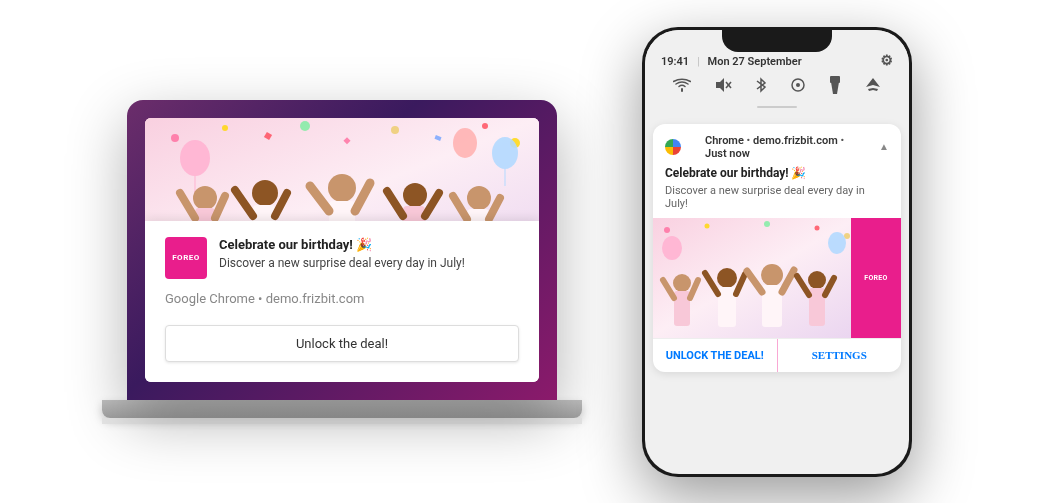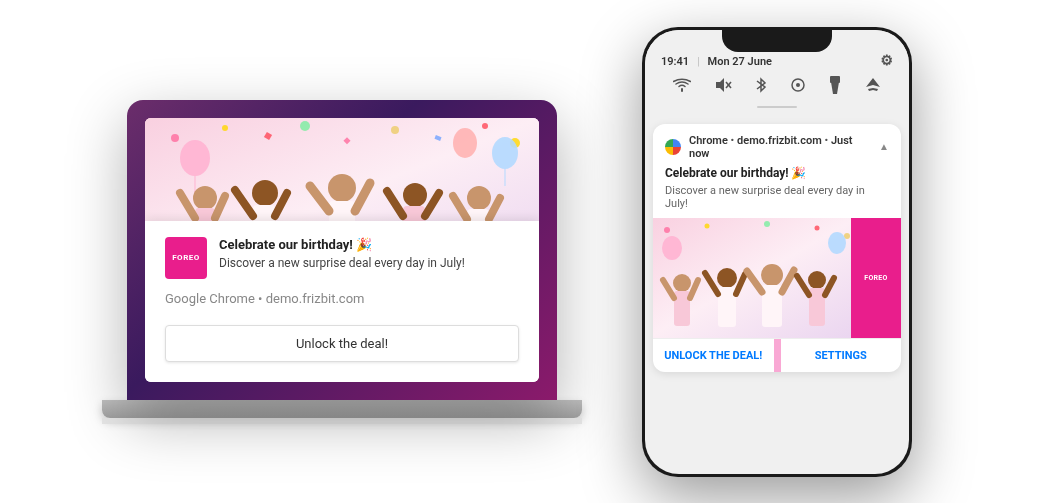--- a/index.html
+++ b/index.html
@@ -235,21 +235,21 @@
       background: #fff;
       border-radius: 12px;
       overflow: hidden;
       box-shadow: 0 2px 8px rgba(0,0,0,0.1);
     }
 
     .phone-notif-header {
       display: flex;
       align-items: center;
       padding: 10px 12px 6px;
-      gap: 8px;
+      gap: 24px;
     }
 
     .chrome-icon-small {
       width: 16px;
       height: 16px;
       border-radius: 50%;
       background: conic-gradient(#4285f4 0deg 90deg, #ea4335 90deg 180deg, #fbbc04 180deg 270deg, #34a853 270deg 360deg);
       flex-shrink: 0;
     }
 
@@ -320,21 +320,22 @@
       flex: 1;
       padding: 10px;
       text-align: center;
       font-size: 11px;
       font-weight: 700;
       color: #007AFF;
       cursor: pointer;
     }
 
     .phone-notif-action + .phone-notif-action {
-      border-left: 7px solid #f9a8d4;
+      border-left: 1px solid #f9a8d4;
+      font-family: Liberation Serif, serif;
     }
 
     
     .pink-base-laptop {
       position: absolute;
       bottom: -18px;
       left: -20px;
       right: -20px;
       height: 28px;
       background: #e91e8c;
@@ -447,21 +448,21 @@
   <div class="phone-wrapper">
     <div class="pink-base-phone"></div>
     <div class="phone">
       <div class="phone-inner">
         <div class="phone-notch"></div>
 
         <div class="phone-status-bar">
           <div class="status-left">
             <span>19:41</span>
             <span style="color:#aaa; font-weight:300; margin: 0 4px;">|</span>
-            <span>Mon 27 June</span>
+            <span>Mon 27 September</span>
           </div>
           <div class="status-right">
             <span class="gear-icon">⚙</span>
           </div>
         </div>
 
         <div class="phone-icons-row">
           <span class="phone-icon">
             <svg width="18" height="14" viewBox="0 0 18 14">
               <path d="M9 11 L9 13" stroke="#555" stroke-width="2" stroke-linecap="round"></path>

